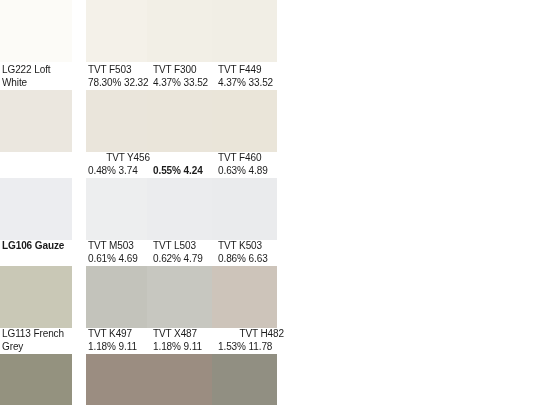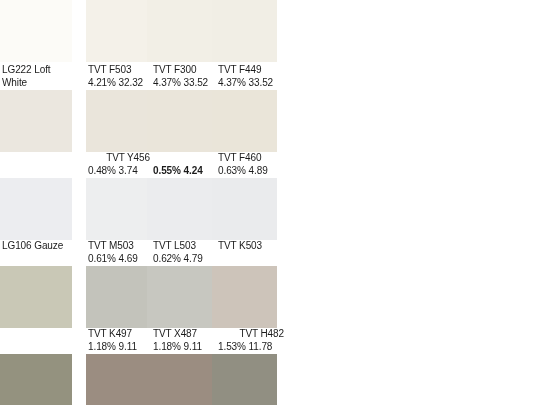--- a/index.html
+++ b/index.html
@@ -46,21 +46,21 @@
 
 <div id="board">
 
   <div class="swatch ref-swatch" style="top: 0px; height: 62px; background-color: rgb(252, 251, 247);"></div>
   <div class="swatch match-swatch-0" style="top: 0px; height: 62px; background-color: rgb(244, 241, 233);"></div>
   <div class="swatch match-swatch-1" style="top: 0px; height: 62px; background-color: rgb(242, 239, 230);"></div>
   <div class="swatch match-swatch-2" style="top: 0px; height: 62px; background-color: rgb(241, 238, 229);"></div>
 
   <div class="label ref-label" style="top:63px;">LG222 Loft White</div>
   <div class="label match-label-0" style="top:63px;">TVT F503</div>
-  <div class="label match-label-0" style="top:76px;">4.21% 32.32</div>
+  <div class="label match-label-0" style="top:76px;">78.30% 32.32</div>
   <div class="label match-label-1" style="top:63px;">TVT F300</div>
   <div class="label match-label-1" style="top:76px;">4.37% 33.52</div>
   <div class="label match-label-2" style="top:63px;">TVT F449</div>
   <div class="label match-label-2" style="top:76px;">4.37% 33.52</div>
 
   <div class="swatch ref-swatch" style="top: 90px; height: 62px; background-color: rgb(235, 231, 223);"></div>
   <div class="swatch match-swatch-0" style="top: 90px; height: 62px; background-color: rgb(234, 229, 219);"></div>
   <div class="swatch match-swatch-1" style="top: 90px; height: 62px; background-color: rgb(234, 229, 218);"></div>
   <div class="swatch match-swatch-2" style="top: 90px; height: 62px; background-color: rgb(234, 229, 217);"></div>
 
@@ -69,32 +69,34 @@
   <div class="label match-label-1" style="top:151px;margin-top:42px;">TVT F455</div>
   <div class="label match-label-1" style="top:164px;font-weight:bold;">0.55% 4.24</div>
   <div class="label match-label-2" style="top:151px;">TVT F460</div>
   <div class="label match-label-2" style="top:164px;">0.63% 4.89</div>
 
   <div class="swatch ref-swatch" style="top: 178px; height: 62px; background-color: rgb(236, 237, 240);"></div>
   <div class="swatch match-swatch-0" style="top: 178px; height: 62px; background-color: rgb(237, 238, 239);"></div>
   <div class="swatch match-swatch-1" style="top: 178px; height: 62px; background-color: rgb(235, 236, 238);"></div>
   <div class="swatch match-swatch-2" style="top: 178px; height: 62px; background-color: rgb(234, 235, 237);"></div>
 
-  <div class="label ref-label" style="top:239px;">LG106 Gauze</div>
+  <div class="label ref-label" style="top:239px;font-weight:bold;">LG106 Gauze</div>
   <div class="label match-label-0" style="top:239px;">TVT M503</div>
   <div class="label match-label-0" style="top:252px;">0.61% 4.69</div>
   <div class="label match-label-1" style="top:239px;">TVT L503</div>
   <div class="label match-label-1" style="top:252px;">0.62% 4.79</div>
   <div class="label match-label-2" style="top:239px;">TVT K503</div>
+  <div class="label match-label-2" style="top:252px;">0.86% 6.63</div>
 
   <div class="swatch ref-swatch" style="top: 266px; height: 62px; background-color: rgb(201, 200, 182);"></div>
   <div class="swatch match-swatch-0" style="top: 266px; height: 62px; background-color: rgb(195, 195, 187);"></div>
   <div class="swatch match-swatch-1" style="top: 266px; height: 62px; background-color: rgb(199, 199, 192);"></div>
   <div class="swatch match-swatch-2" style="top: 266px; height: 62px; background-color: rgb(205, 196, 186);"></div>
 
+  <div class="label ref-label" style="top:327px;">LG113 French Grey</div>
   <div class="label match-label-0" style="top:327px;">TVT K497</div>
   <div class="label match-label-0" style="top:340px;">1.18% 9.11</div>
   <div class="label match-label-1" style="top:327px;">TVT X487</div>
   <div class="label match-label-1" style="top:340px;">1.18% 9.11</div>
   <div class="label match-label-2" style="top:327px;text-align:right;">TVT H482</div>
   <div class="label match-label-2" style="top:340px;">1.53% 11.78</div>
 
   <div class="swatch ref-swatch" style="top: 354px; height: 51px; background-color: rgb(148, 146, 127);"></div>
   <div class="swatch match-swatch-0" style="top: 354px; height: 51px; background-color: rgb(155, 141, 129);"></div>
   <div class="swatch match-swatch-1" style="top: 354px; height: 51px; background-color: rgb(155, 141, 129);"></div>

